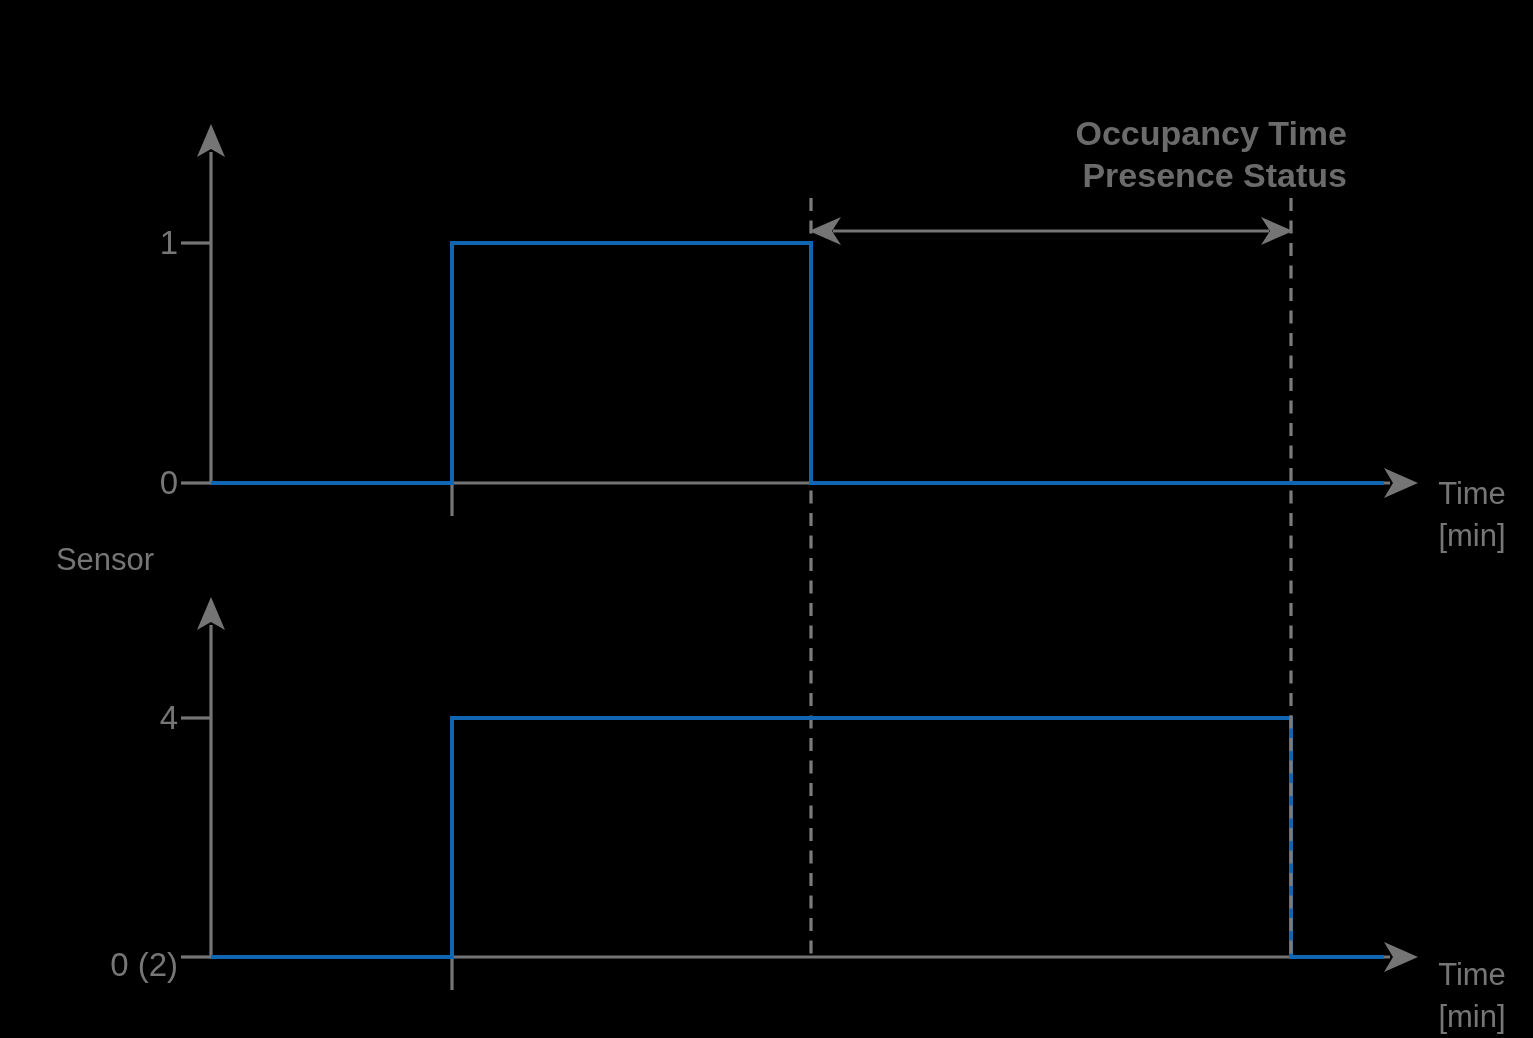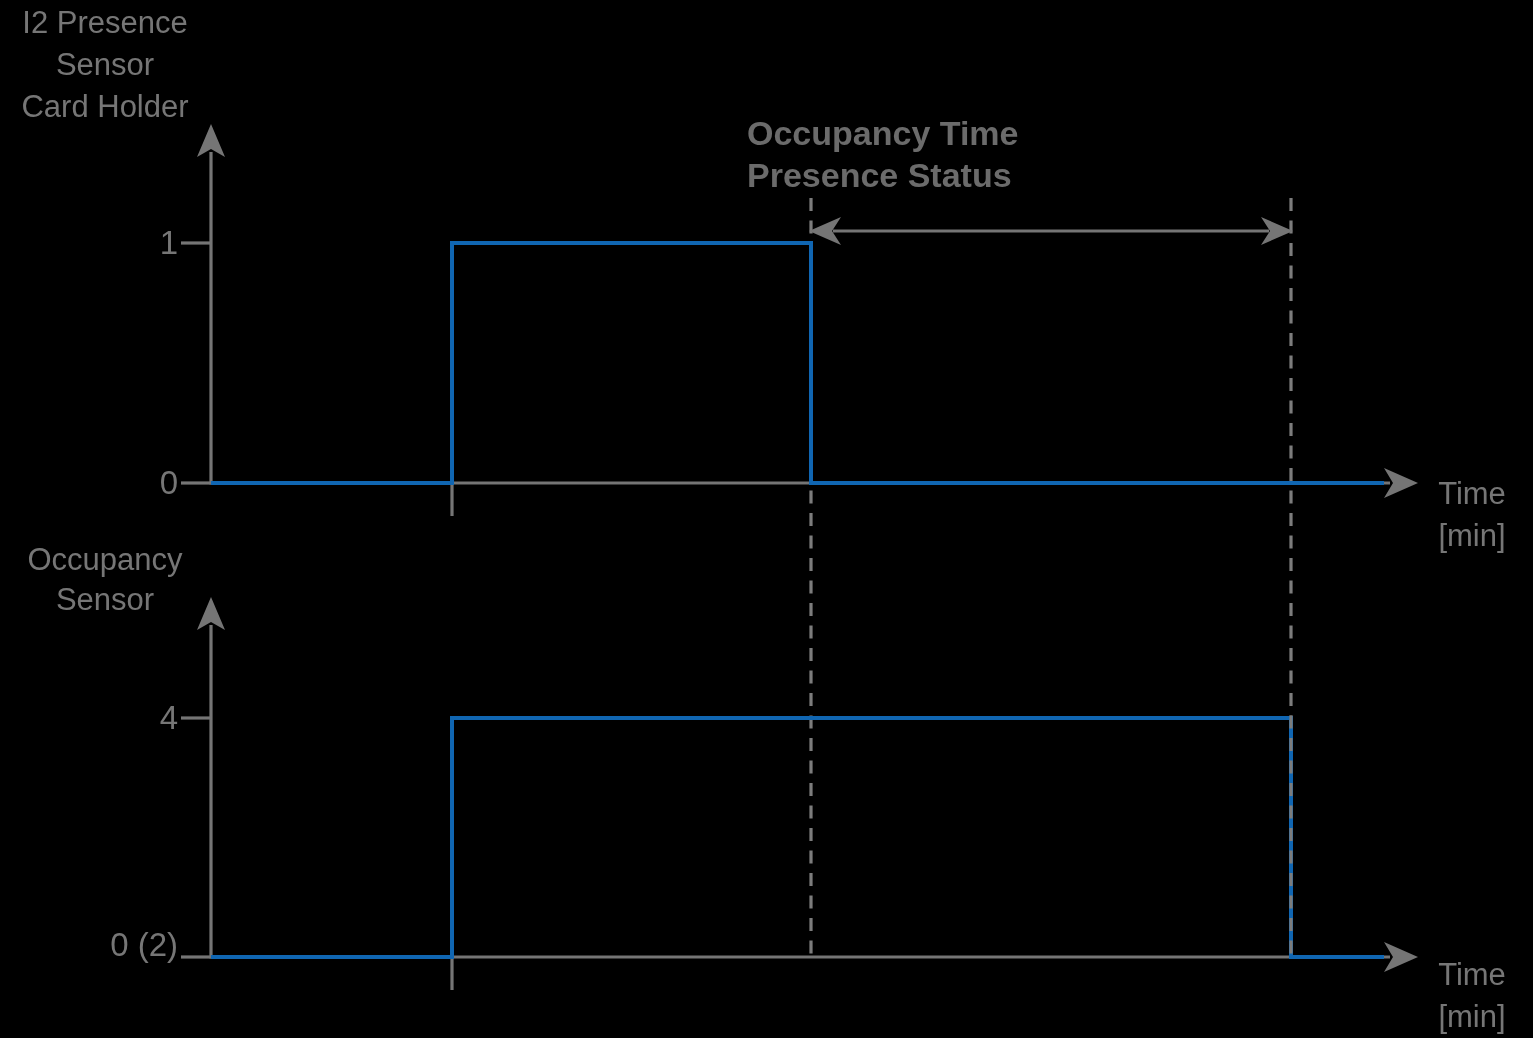--- a/index.html
+++ b/index.html
@@ -8,21 +8,21 @@
     width:1533px;height:1038px;
     background:#000;
     font-family:"Liberation Sans", sans-serif;
     overflow:hidden;
   }
   #chart-svg{position:absolute;left:0;top:0;}
   .lbl{position:absolute;color:#767676;}
   .axis-title{font-size:31px;line-height:42px;text-align:center;}
   .axis-title.tight{line-height:40px;}
   .tick-label{font-size:33px;line-height:42px;text-align:right;width:82px;left:96px;}
-  .span-title{font-weight:bold;font-size:34px;line-height:42px;text-align:left;color:#6b6b6b;}
+  .span-title{font-weight:bold;font-size:34px;line-height:42px;text-align:right;color:#6b6b6b;}
   .time-label{font-size:31px;line-height:42px;text-align:center;width:160px;left:1392px;}
 </style>
 </head>
 <body>
 
 <div id="stage">
   <svg id="chart-svg" width="1533" height="1038">
       <line x1="211" y1="152" x2="211" y2="484.5" stroke="#757575" stroke-width="3.2"></line>
       <polygon points="197,157 211,124 225,157 211,149" fill="#757575"></polygon>
       <line x1="211" y1="483" x2="1390" y2="483" stroke="#757575" stroke-width="3.2"></line>
@@ -40,44 +40,38 @@
       <line x1="811" y1="198" x2="811" y2="962" stroke="#7c7c7c" stroke-width="3.2" stroke-dasharray="13 9.5"></line>
       <line x1="1291" y1="198" x2="1291" y2="962" stroke="#7c7c7c" stroke-width="3.2" stroke-dasharray="13 9.5"></line>
       <polyline points="211,483 452,483 452,243 811,243 811,483 1384,483" fill="none" stroke="#1066b2" stroke-width="4"></polyline>
       <polyline points="211,957 452,957 452,718 1291,718 1291,957 1384,957" fill="none" stroke="#1066b2" stroke-width="4"></polyline>
       <line x1="1291" y1="714" x2="1291" y2="962" stroke="#7c7c7c" stroke-width="3.2" stroke-dasharray="13 9.5" stroke-dashoffset="21"></line>
       <line x1="833" y1="231" x2="1269" y2="231" stroke="#757575" stroke-width="3"></line>
       <polygon points="841,217 809,231 841,245 832,231" fill="#757575"></polygon>
       <polygon points="1261,217 1293,231 1261,245 1270,231" fill="#757575"></polygon>
     </svg>
 
-  <div class="lbl axis-title" style="left:3px;top:2px;width:204px;">
-    <div>I2 Presence</div>
-    <div>Sensor</div>
-    <div>Card Holder</div>
-  </div>
 
   <div class="lbl tick-label" style="top:222px;">1</div>
   <div class="lbl tick-label" style="top:462px;">0</div>
 
   <div class="lbl span-title" style="left:747px;top:112px;width:600px;">
     <div>Occupancy Time</div>
     <div>Presence Status</div>
   </div>
 
   <div class="lbl time-label" style="top:473px;">
     <div>Time</div>
     <div>[min]</div>
   </div>
 
   <div class="lbl axis-title tight" style="left:3px;top:540px;width:204px;">
-    <div>Occupancy</div>
     <div>Sensor</div>
   </div>
 
   <div class="lbl tick-label" style="top:697px;">4</div>
-  <div class="lbl tick-label" style="top:924px;">0 (2)</div>
+  <div class="lbl tick-label" style="top:944px;">0 (2)</div>
 
   <div class="lbl time-label" style="top:954px;">
     <div>Time</div>
     <div>[min]</div>
   </div>
 </div>
 
 </body></html>

